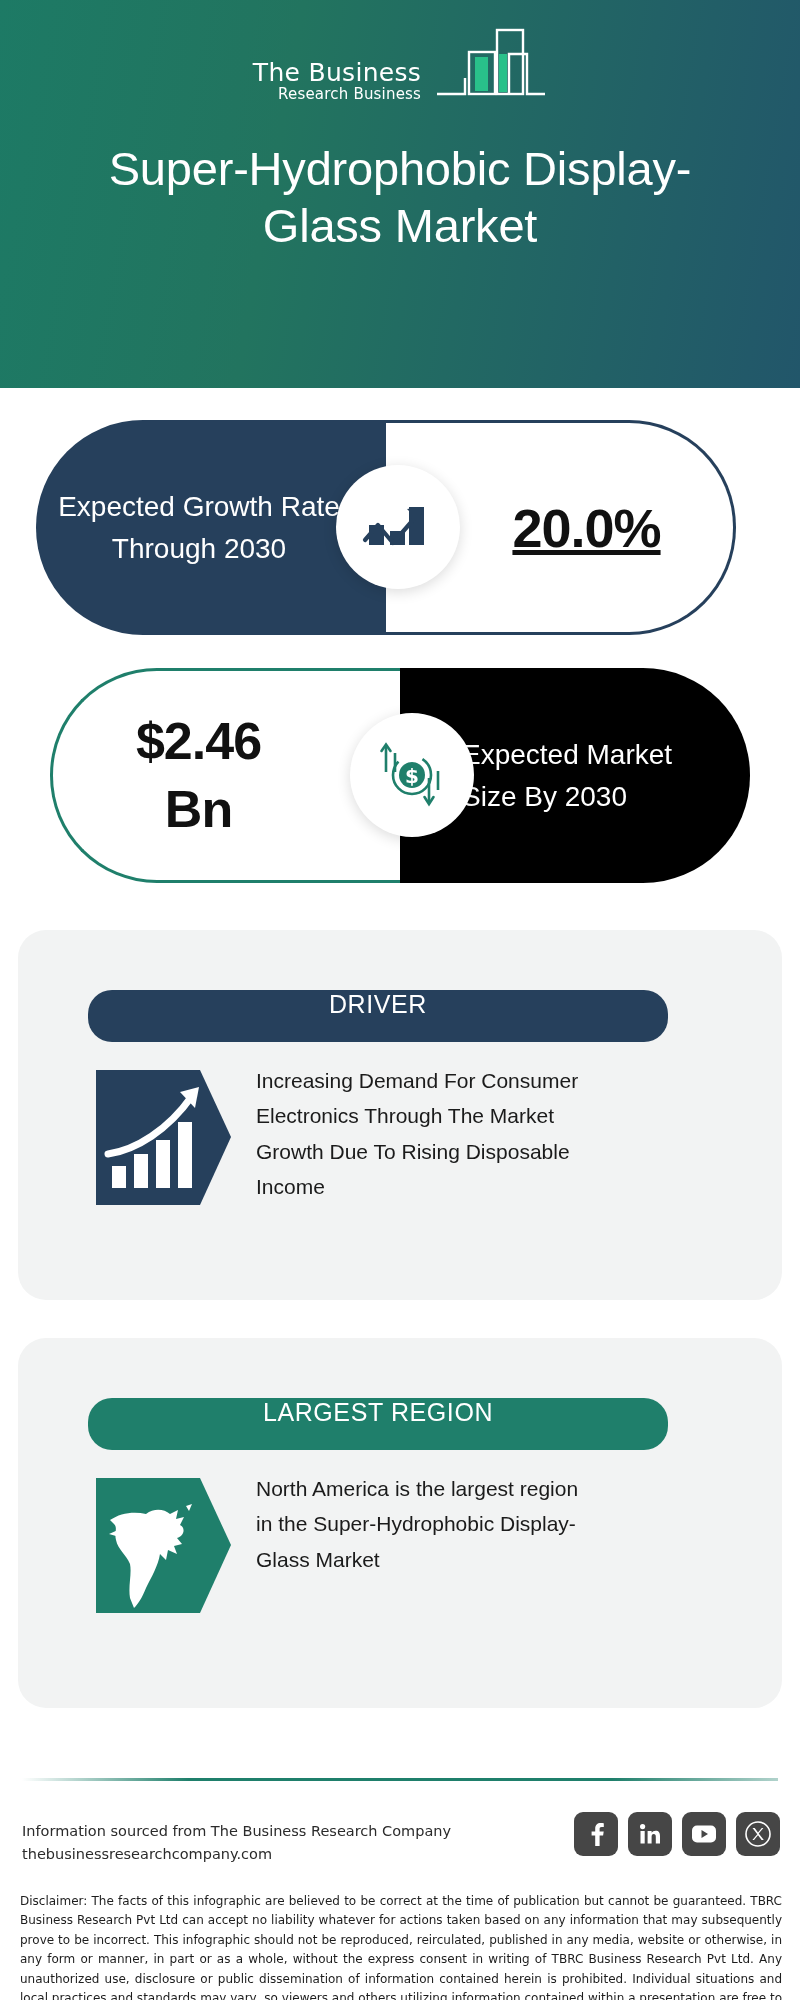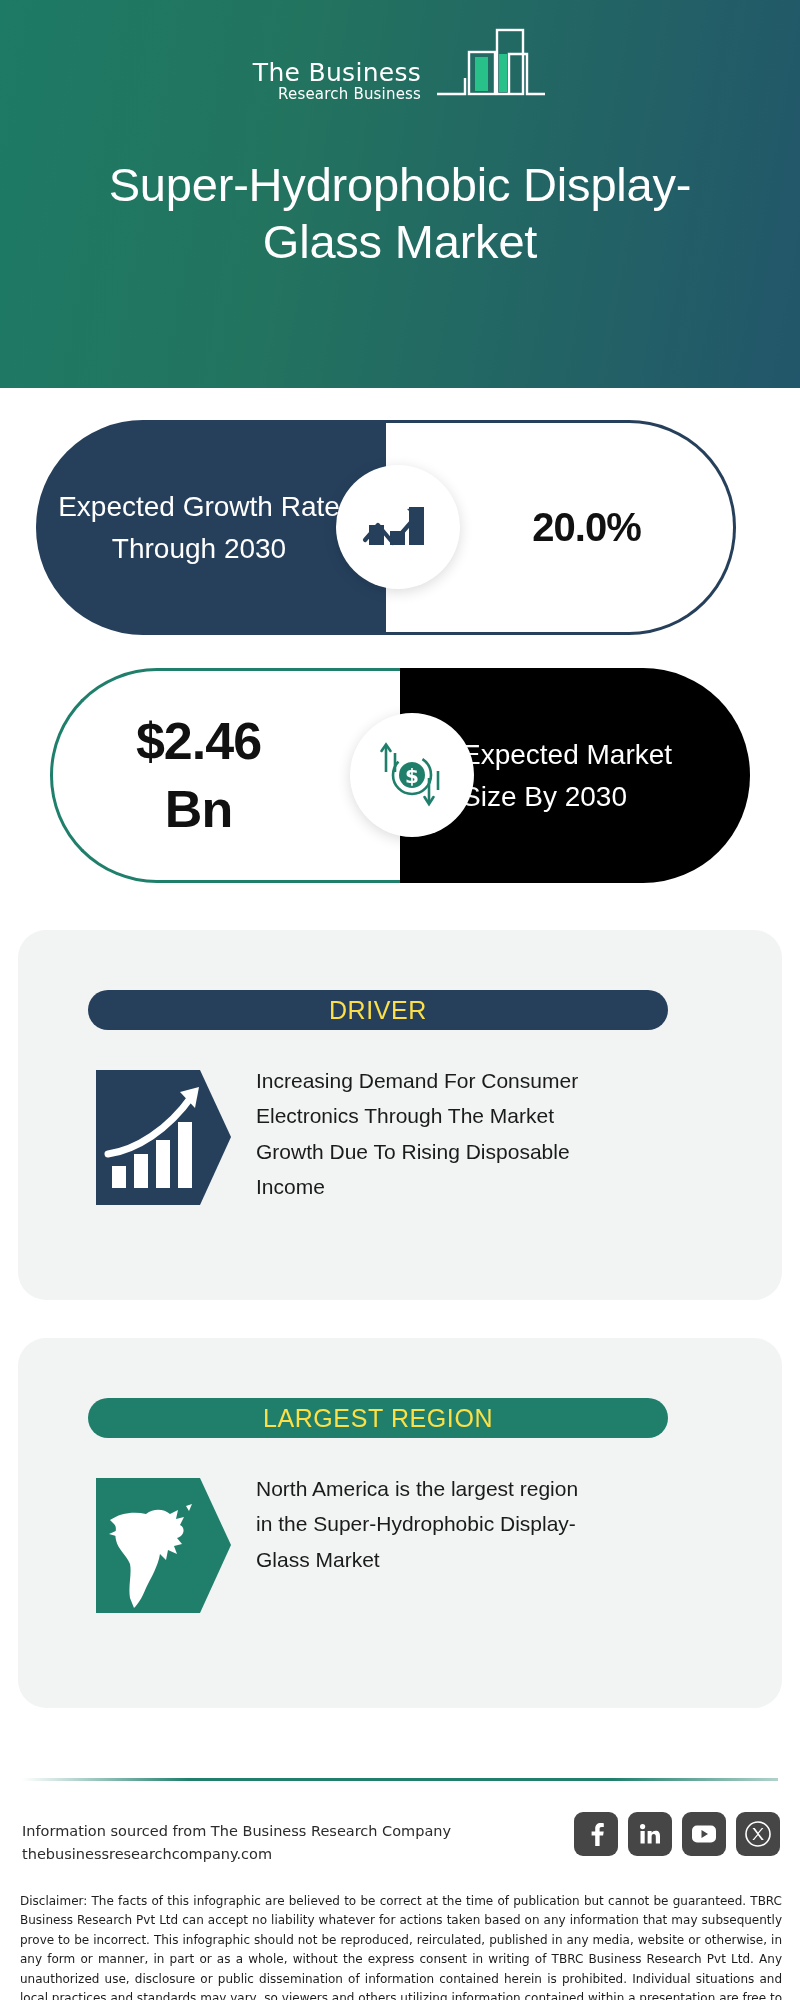--- a/index.html
+++ b/index.html
@@ -34,21 +34,20 @@
     color:#ffffff; font-size:15px; letter-spacing:.2px; font-weight:400; margin-top:2px;
     font-family:"DejaVu Sans", sans-serif;
   }
   .logo-mark { margin-left:2px; margin-bottom:2px; }
 
   .title {
     position:absolute; left:50px; top:140px; width:700px;
     color:#ffffff; text-align:center;
     font-size:47px; line-height:1.22; font-weight:400;
     letter-spacing:-0.2px;
-    margin-top:16px;
   }
 
   
   .stat1 {
     position:absolute; left:36px; top:420px; width:700px; height:215px;
   }
   .stat1 .left {
     position:absolute; left:0; top:0; width:350px; height:215px;
     background:#26405c;
     border-radius:107px 0 0 107px;
@@ -59,22 +58,23 @@
     padding-left:22px; padding-right:46px;
   }
   .stat1 .right {
     position:absolute; left:350px; top:0; width:350px; height:215px;
     border:3px solid #26405c; border-left:none;
     border-radius:0 107px 107px 0;
     background:#ffffff;
     display:flex; align-items:center; justify-content:center;
   }
   .stat1 .right .val {
-    color:#111111; font-size:40px; font-weight:bold; letter-spacing:-1px;
+    color:#111111; font-size:54px; font-weight:bold; letter-spacing:-1px;
     padding-left:54px;
+    text-decoration:underline;
   }
   .circle-icon {
     position:absolute; left:300px; top:45px; width:124px; height:124px;
     border-radius:50%; background:#ffffff;
     box-shadow:0 3px 14px rgba(0,0,0,0.14);
     display:flex; align-items:center; justify-content:center;
     z-index:5;
   }
 
   
@@ -105,24 +105,24 @@
 
   
   .panel {
     position:absolute; left:18px; width:764px;
     background:#f2f3f3; border-radius:28px;
   }
   #panel-driver { top:930px; height:370px; }
   #panel-region { top:1338px; height:370px; }
 
   .pill {
-    position:absolute; left:70px; width:580px; height:40px;
+    position:absolute; left:70px; width:580px; height:52px;
     border-radius:24px;
-    display:flex; align-items:center; justify-content:center;
-    color:#fde047; font-size:25px; letter-spacing:.6px;
+    display:flex; justify-content:center;
+    color:#ffffff; font-size:25px; letter-spacing:.6px;
   }
   #pill-driver { top:60px; background:#26405c; }
   #pill-region { top:60px; background:#1f7f6b; }
 
   .arrow-box {
     position:absolute; left:78px; width:135px; height:135px;
   }
   #arrow-driver { top:140px; }
   #arrow-region { top:140px; }
 

